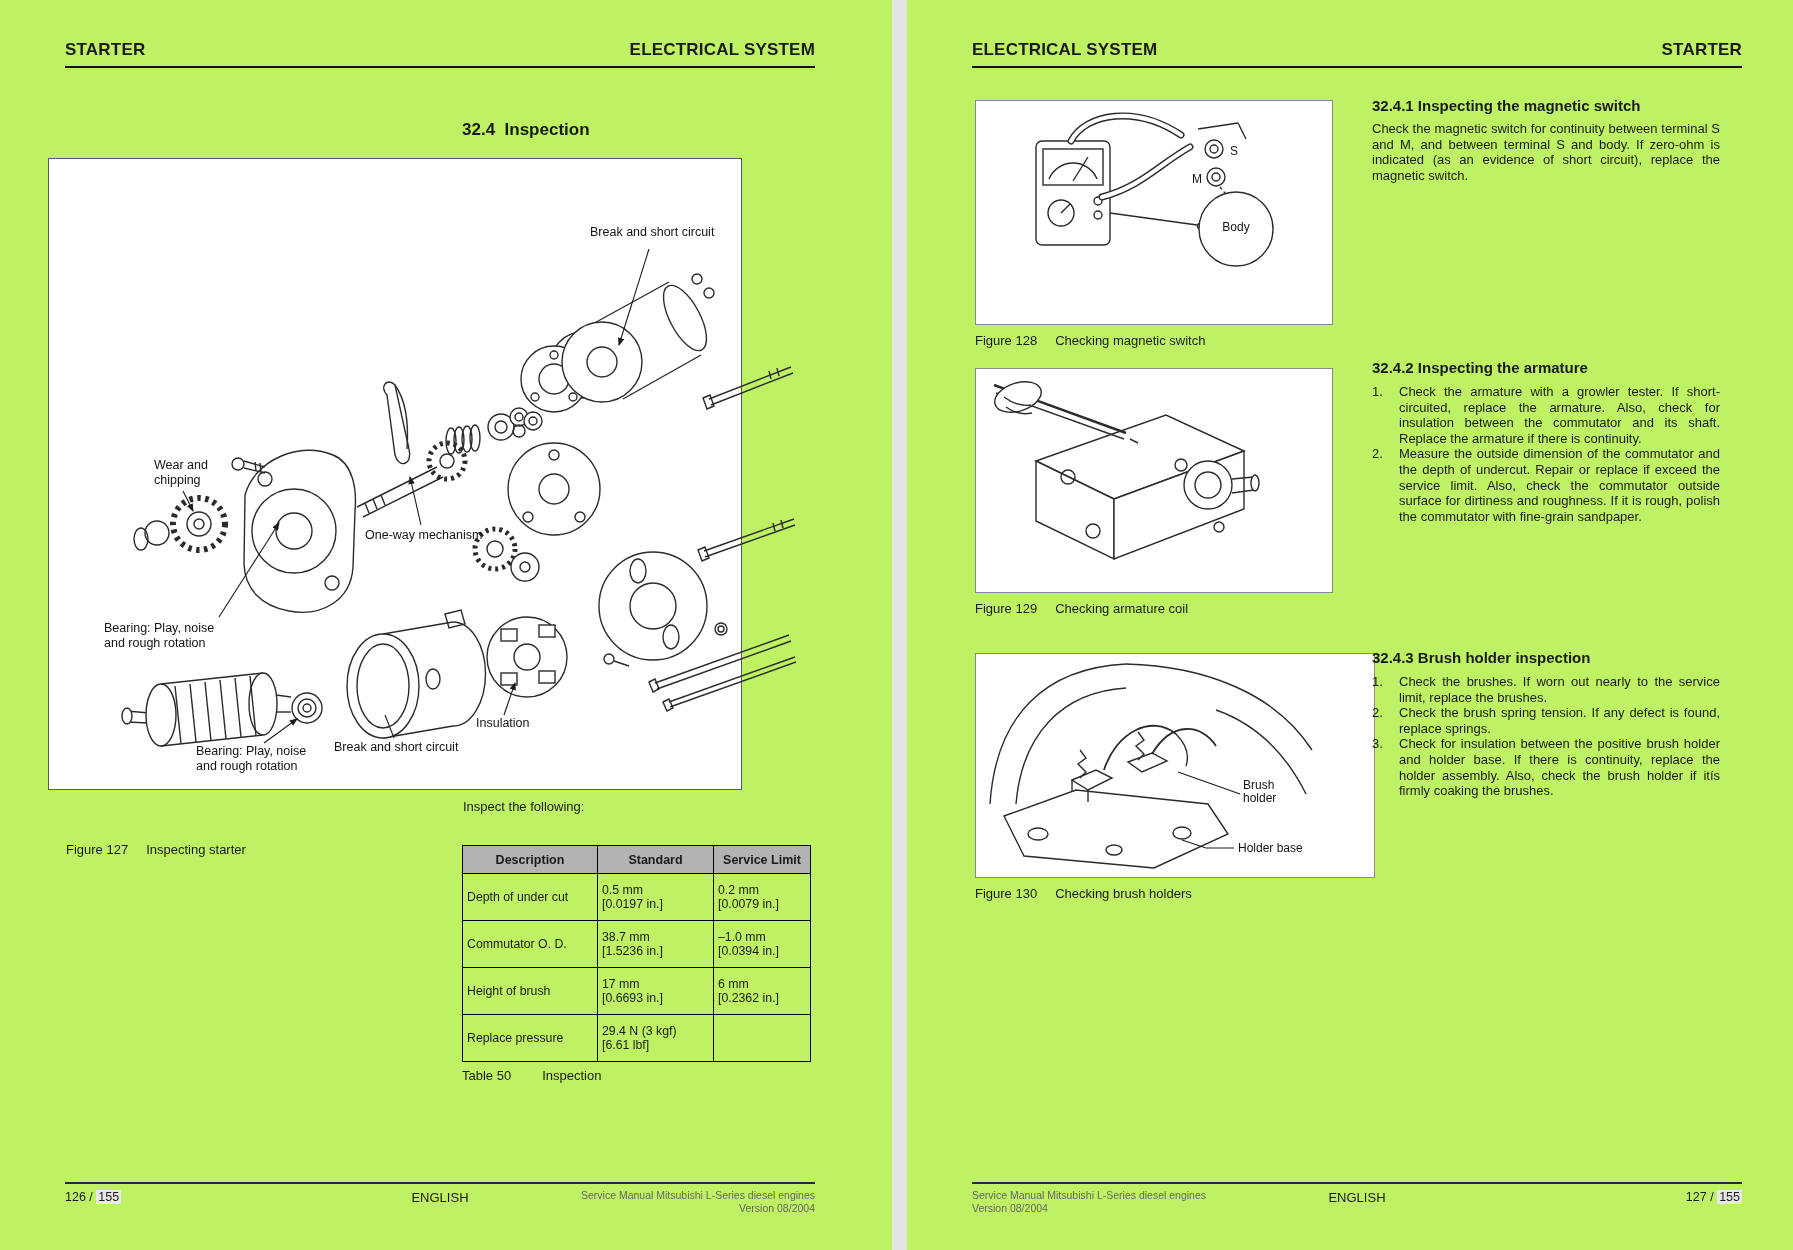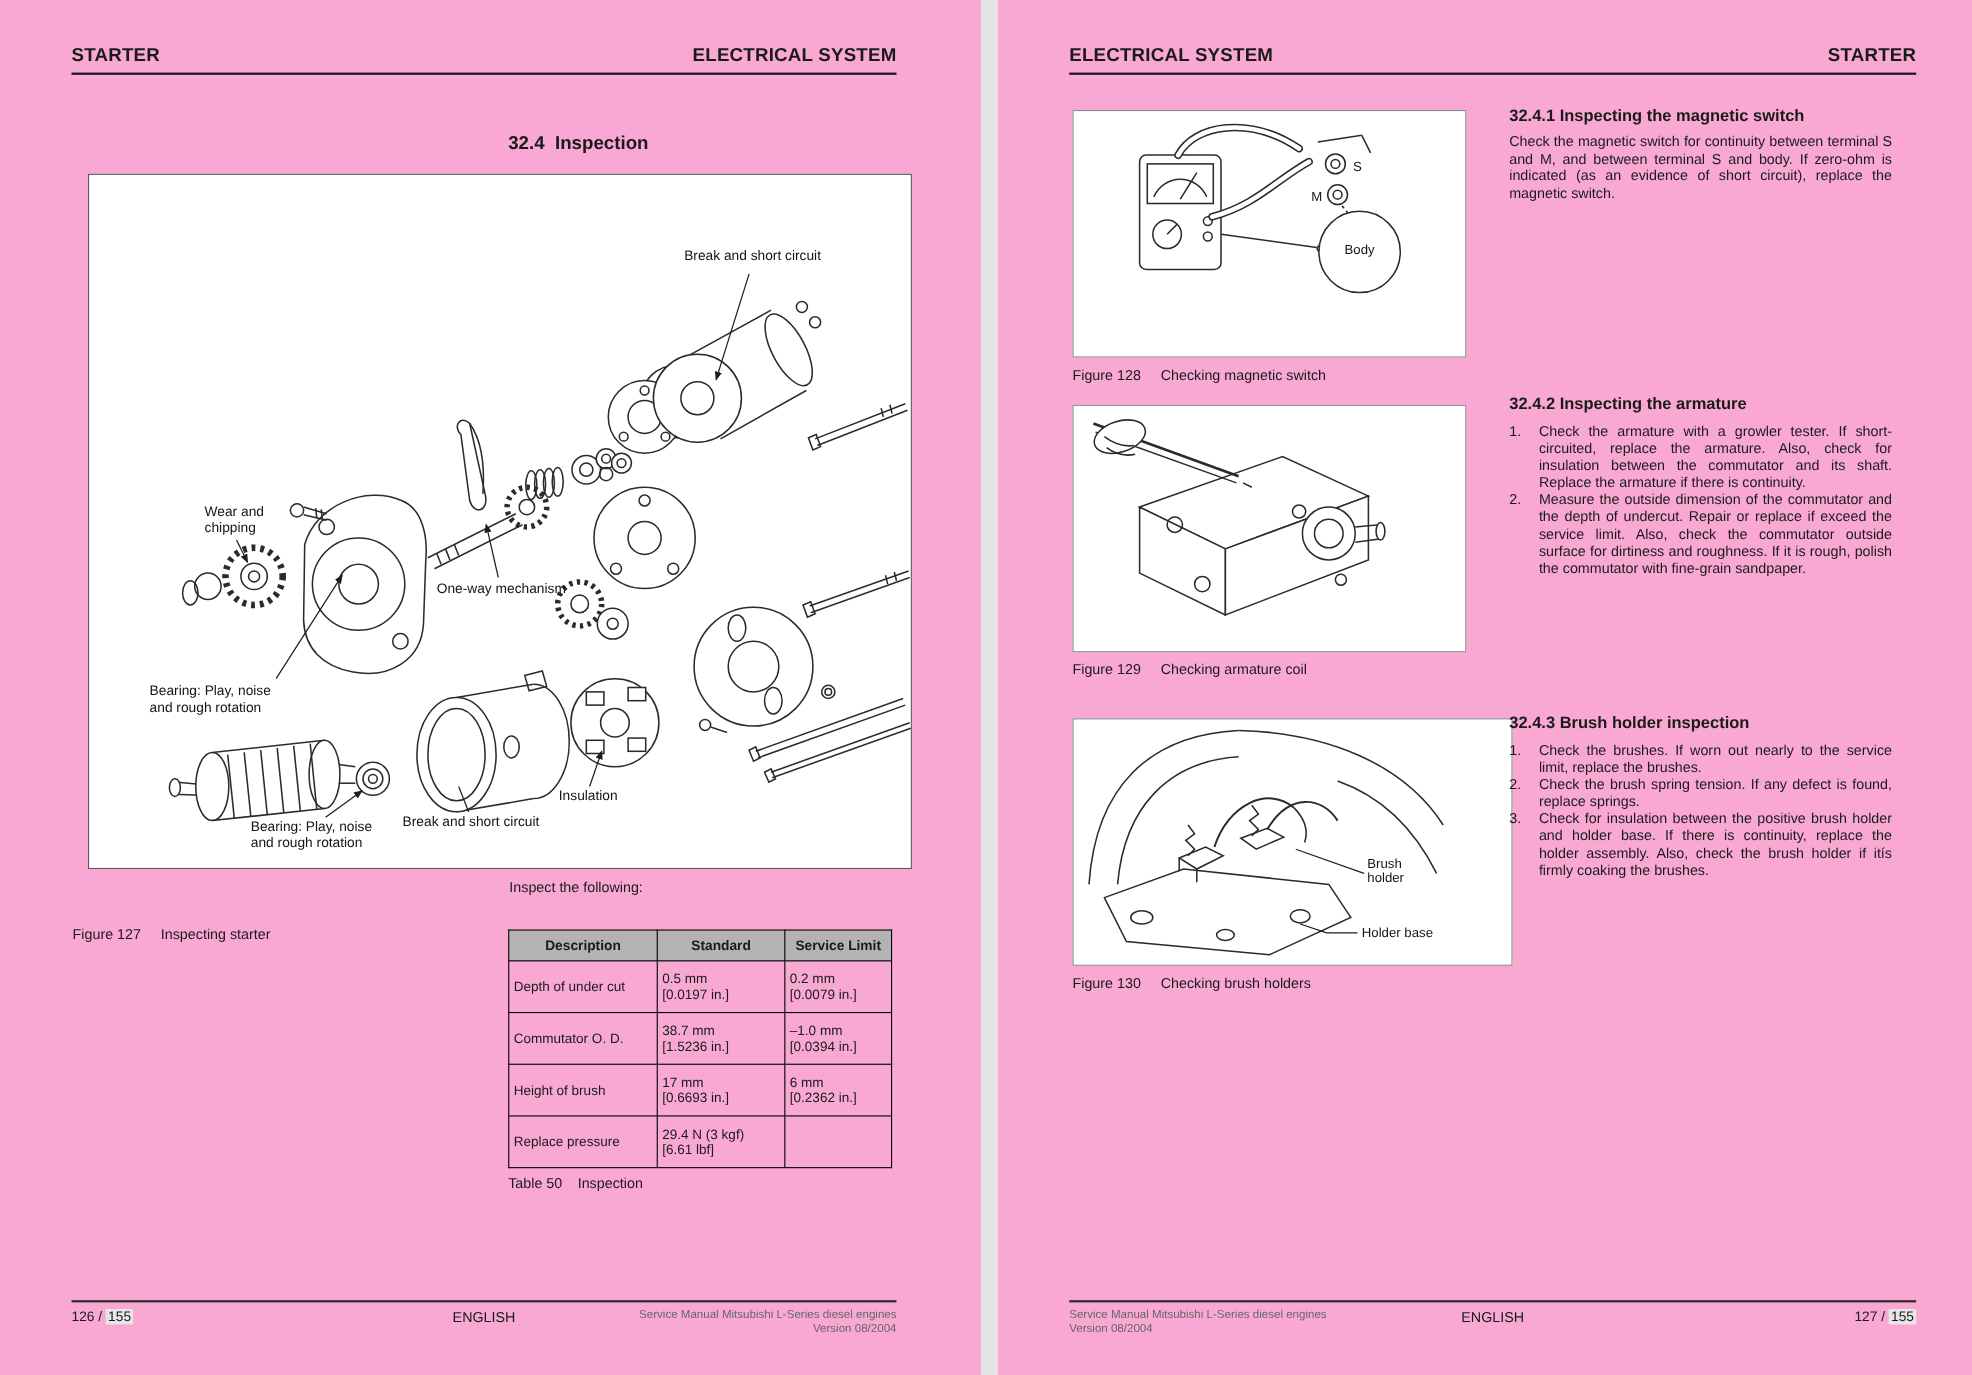--- a/index.html
+++ b/index.html
@@ -1,39 +1,39 @@
 <!DOCTYPE html>
 <html><head>
 <meta charset="utf-8">
 <style>
   *{margin:0;padding:0;box-sizing:border-box}
   html,body{width:1793px;height:1250px;background:#fff;overflow:hidden}
   body{font-family:"Liberation Sans","DejaVu Sans",sans-serif;color:#1a1a1a;position:relative}
-  .page{position:absolute;top:0;height:1250px;background:#f9a8d4}
+  .page{position:absolute;top:0;height:1250px;background:#bef264}
   #pageL{left:0;width:892px}
   #pageR{left:907px;width:886px}
   .gutter{position:absolute;left:892px;top:0;width:15px;height:1250px;background:#e4e4e4}
   
   .hdrrow{position:absolute;top:40px;display:flex;justify-content:space-between;font-weight:bold;font-size:17px;letter-spacing:.2px}
   .hrule{position:absolute;top:66px;height:2px;background:#151515}
   .sectitle{position:absolute;font-weight:bold;font-size:17px;white-space:pre}
   
   .figbox{position:absolute;background:#fff;border:1px solid #5a5a5a}
   .figbox.grey{border-color:#8a8a8a}
   .figcap{position:absolute;font-size:13px}
   .figcap .flab{margin-right:18px}
   .callout{position:absolute;font-size:12.5px;line-height:14.5px;white-space:pre-line;color:#141414}
   .inlbl{position:absolute;font-size:12px;line-height:13px;white-space:pre-line;color:#141414}
   
   table.spec{position:absolute;border-collapse:collapse;table-layout:fixed;font-size:12.3px;}
   table.spec th,table.spec td{border:1.5px solid #000;vertical-align:middle;white-space:pre-line;padding:2px 4px}
   table.spec thead th{background:#b3b3b3;font-weight:bold;font-size:12.5px;height:28px}
   table.spec td{height:47px}
   .tablecap{position:absolute;font-size:13px}
-  .tablecap .tlab{margin-right:14px}
+  .tablecap .tlab{margin-right:31px}
   
   .subhead{position:absolute;font-weight:bold;font-size:15px}
   .bodytxt{position:absolute;font-size:13px;line-height:15.6px;text-align:justify}
   .olist{position:absolute;font-size:13px;line-height:15.6px}
   .li{display:flex}
   .li .n{width:27px;flex:none}
   .li .t{flex:1;text-align:justify}
   
   .frule{position:absolute;height:1.5px;background:#2a2a2a}
   .fpage{position:absolute;font-size:12.5px}
@@ -54,21 +54,21 @@
 
 <section class="page" id="pageL">
   <div class="hdrrow" style="left:65px;width:750px">
     <span>STARTER</span>
     <span>ELECTRICAL SYSTEM</span>
   </div>
   <div class="hrule" style="left:65px;width:750px"></div>
 
   <div class="sectitle" style="left:462px;top:120px">32.4  Inspection</div>
 
-  <div class="figbox" style="left:80px;top:158px;width:749px;height:632px">
+  <div class="figbox" style="left:48px;top:158px;width:694px;height:632px">
     <svg width="747" height="630" viewBox="0 0 747 630">
       <defs>
         <marker id="arr" markerWidth="9" markerHeight="9" refX="6.5" refY="3" orient="auto">
           <path d="M0,0 L7.5,3 L0,6 Z" fill="#1c1c1c"></path>
         </marker>
       </defs>
 
       <g>
         <line class="ln" x1="78" y1="552" x2="100" y2="554"></line>
         <line class="ln" x1="78" y1="563" x2="100" y2="564"></line>

